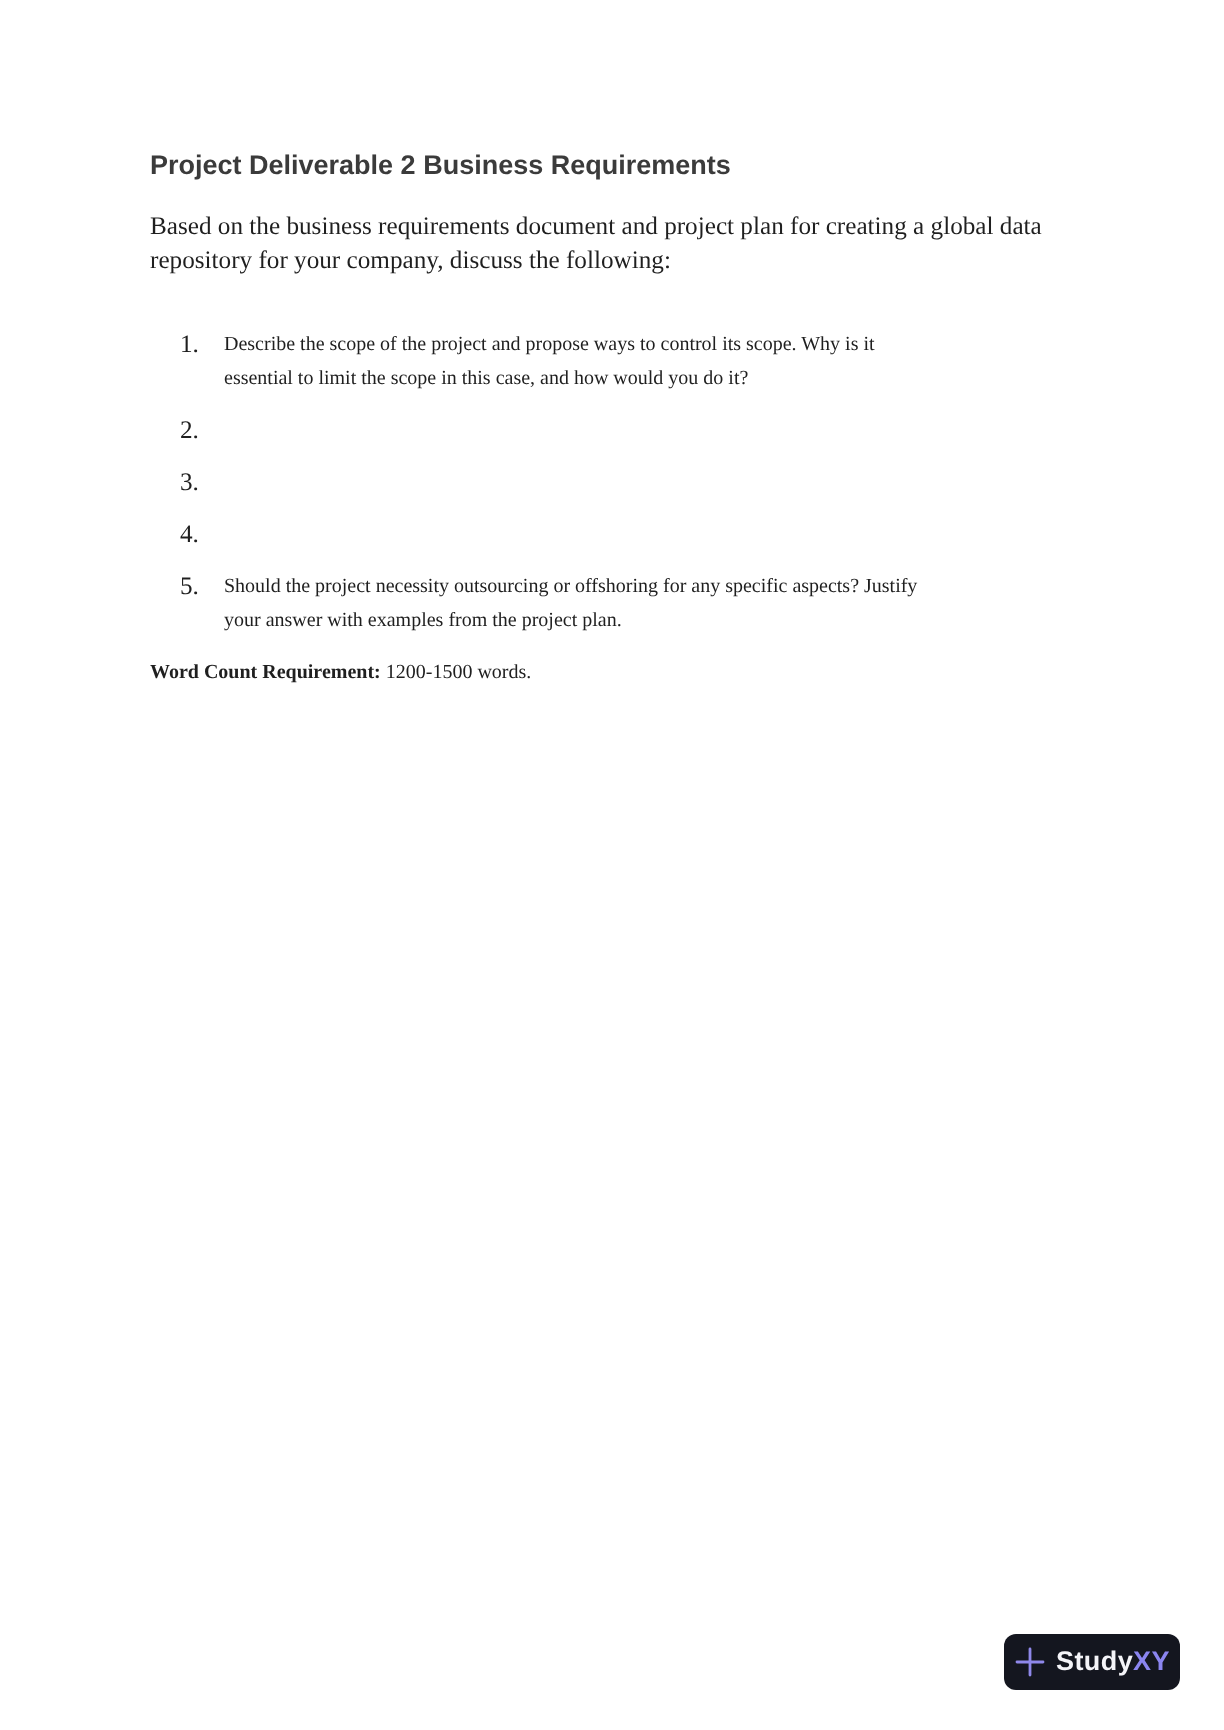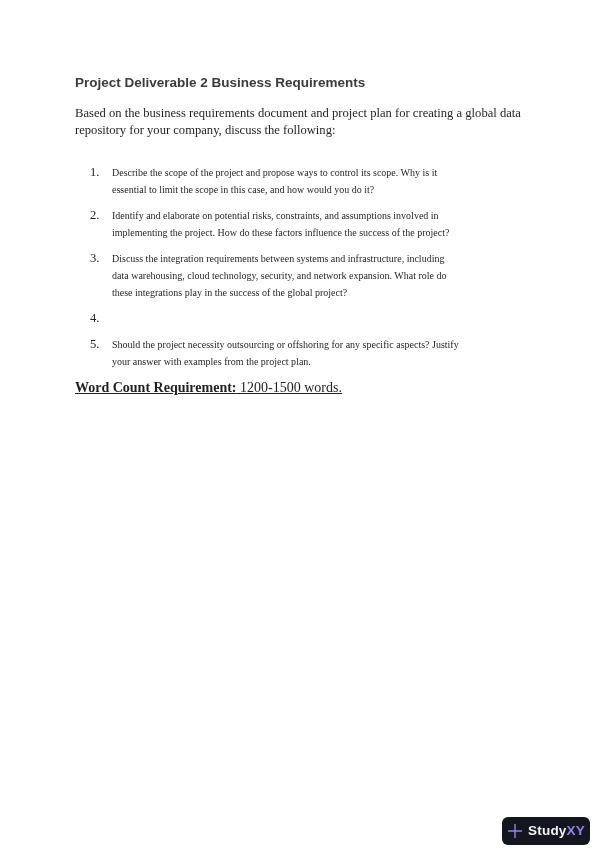--- a/index.html
+++ b/index.html
@@ -63,25 +63,24 @@
     line-height: 17px;
     color: #1f1f1f;
   }
   .q-text {
     font-size: 10px;
     line-height: 17px;
     color: #1f1f1f;
     white-space: pre-line;
   }
   .wordcount {
-    font-size: 14px;
+    font-size: 10px;
     line-height: 17px;
     color: #1f1f1f;
     margin-top: 5px;
-    text-decoration: underline;
   }
   .wordcount .label {
     font-weight: bold;
   }
   .brand-badge {
     position: absolute;
     left: 502px;
     top: 817px;
     width: 88px;
     height: 28px;
@@ -122,28 +121,23 @@
 repository for your company, discuss the following:</p>
 
     <ol class="q-list">
       <li class="q-item">
         <span class="q-num">1.</span>
         <span class="q-text">Describe the scope of the project and propose ways to control its scope. Why is it
 essential to limit the scope in this case, and how would you do it?</span>
       </li>
       <li class="q-item">
         <span class="q-num">2.</span>
-        <span class="q-text">Identify and elaborate on potential risks, constraints, and assumptions involved in
-implementing the project. How do these factors influence the success of the project?</span>
       </li>
       <li class="q-item">
         <span class="q-num">3.</span>
-        <span class="q-text">Discuss the integration requirements between systems and infrastructure, including
-data warehousing, cloud technology, security, and network expansion. What role do
-these integrations play in the success of the global project?</span>
       </li>
       <li class="q-item">
         <span class="q-num">4.</span>
       </li>
       <li class="q-item">
         <span class="q-num">5.</span>
         <span class="q-text">Should the project necessity outsourcing or offshoring for any specific aspects? Justify
 your answer with examples from the project plan.</span>
       </li>
     </ol>

